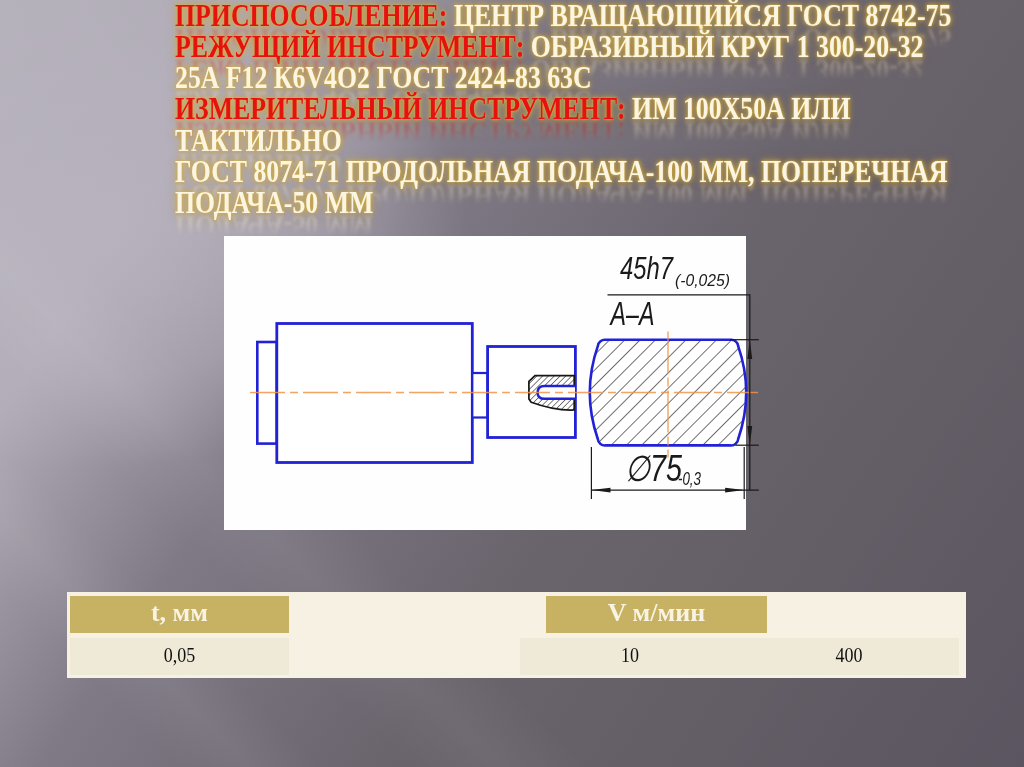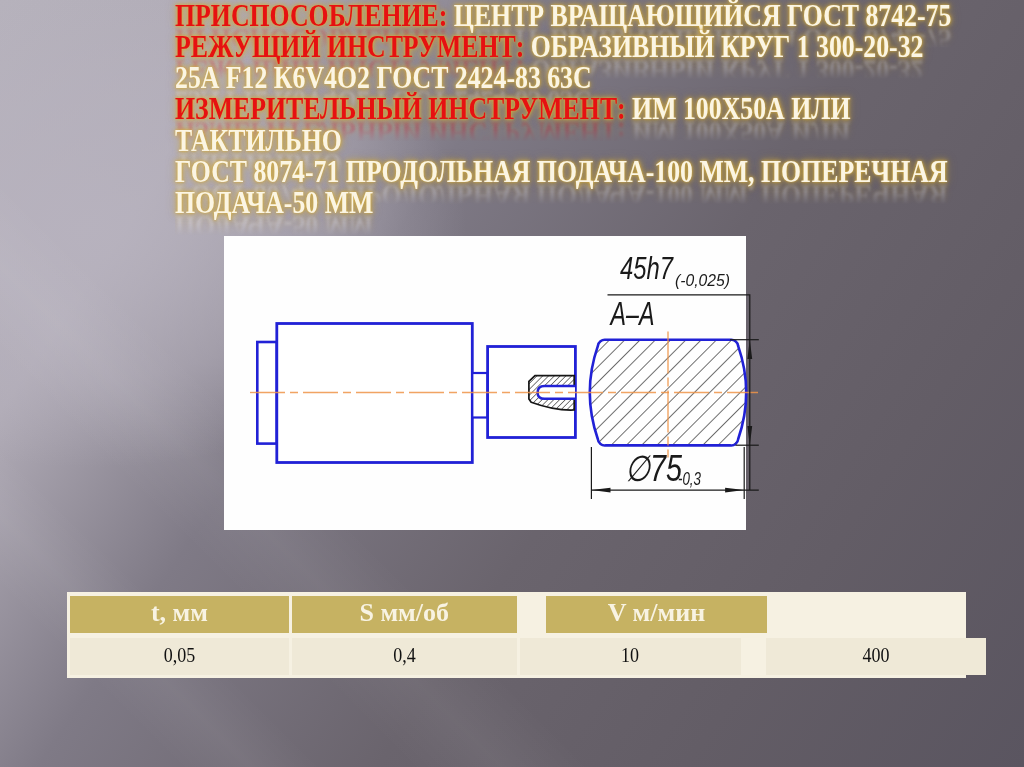--- a/index.html
+++ b/index.html
@@ -117,29 +117,27 @@
 </g>
 </svg>
 </div>
 
 <div class="tbl">
 
  <div class="hrow">
 
   <div class="cell hcell ct" style="left:3px;width:219px;">t, мм</div>
 
-  <div class="cell hcell ct" style="left:225px;width:224.5px;">S мм/об</div>
 
   <div class="cell hcell ct" style="left:479px;width:221px;">V м/мин</div>
 
  </div>
 
  <div class="brow">
 
   <div class="cell bcell ct" style="left:3px;width:219px;"><span>0,05</span></div>
 
-  <div class="cell bcell ct" style="left:225px;width:224.5px;"><span>0,4</span></div>
 
   <div class="cell bcell ct" style="left:452.5px;width:221px;"><span>10</span></div>
 
-  <div class="cell bcell ct" style="left:699px;width:219.5px;"><span>400</span></div>
+  <div class="cell bcell ct" style="left:672px;width:219.5px;"><span>400</span></div>
  </div>
 </div>
 
 </body></html>

